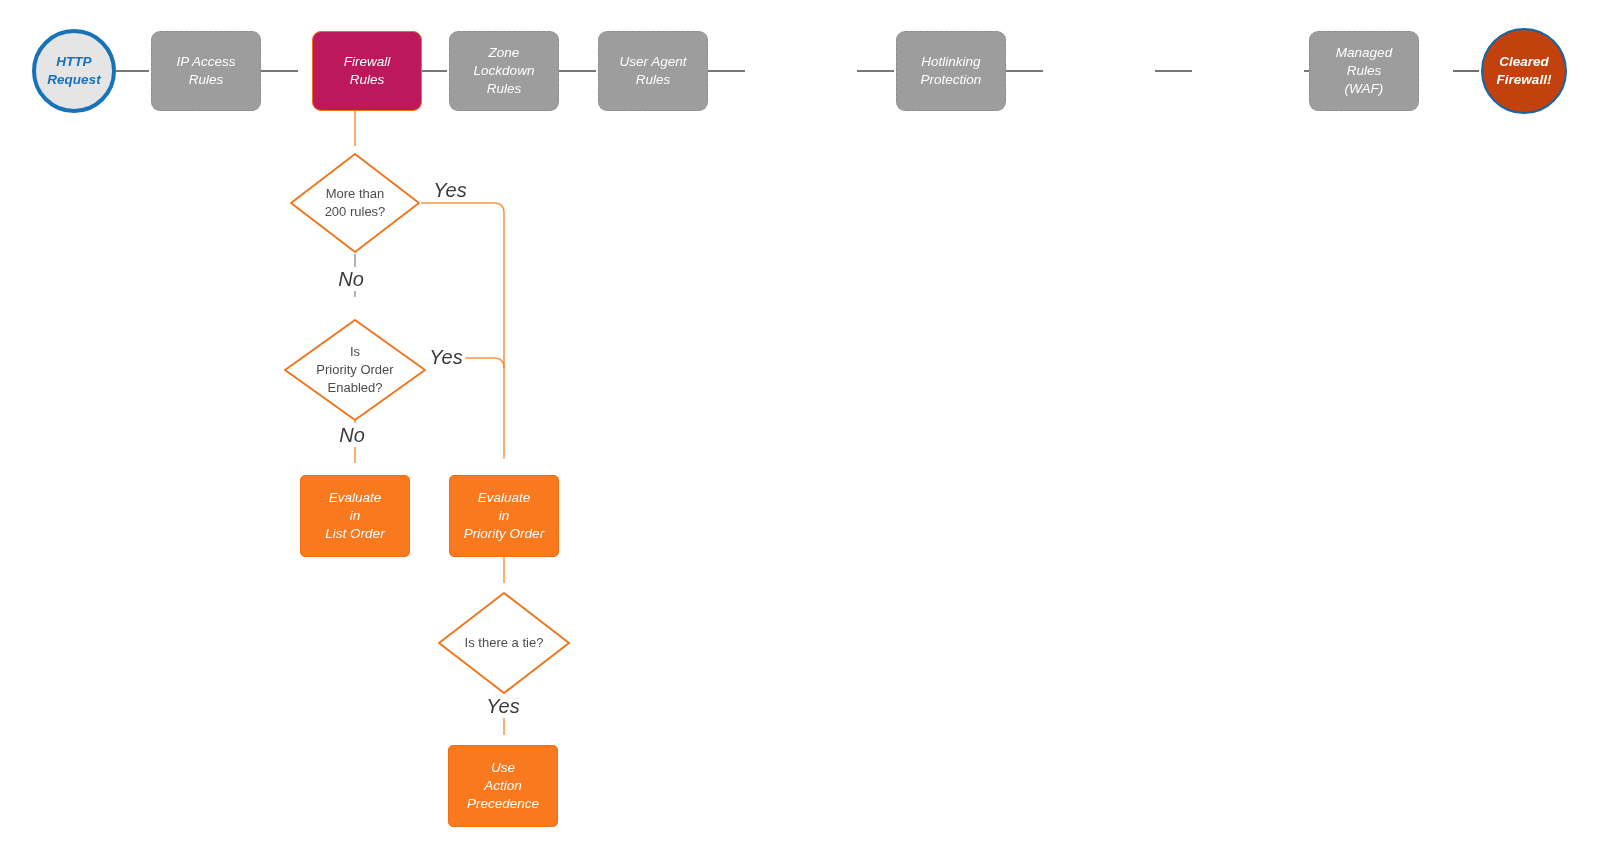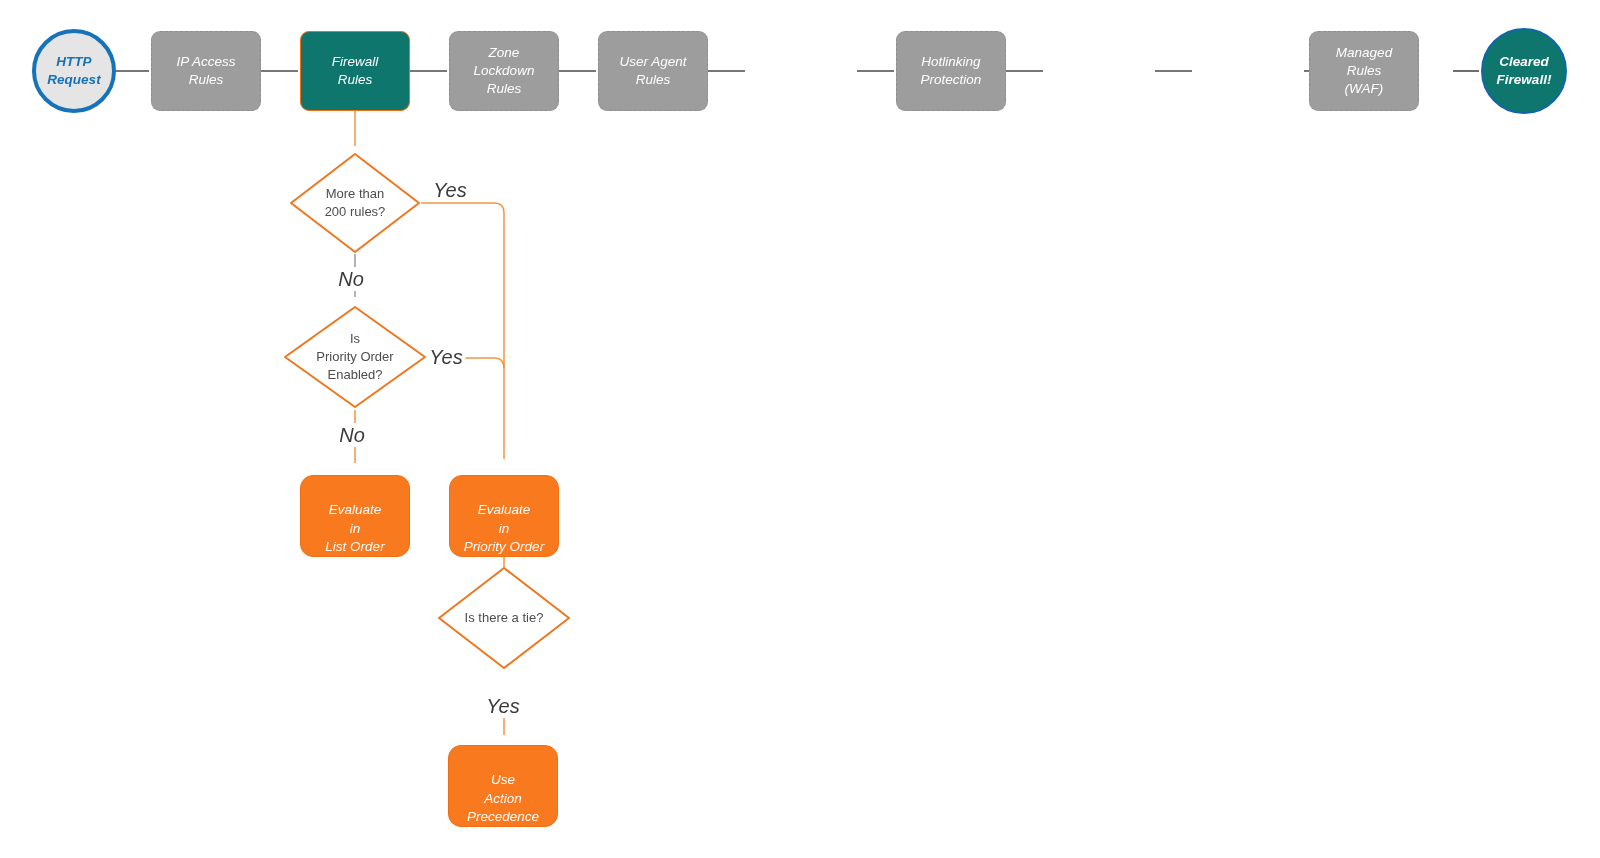--- a/index.html
+++ b/index.html
@@ -37,39 +37,39 @@
   }
   .pbox {
     width: 110px;
     height: 80px;
     top: 31px;
     border-radius: 9px;
     color: #ffffff;
     font-style: italic;
   }
   .gray   { background: #9d9d9d; border: 1px dashed #8e8e8e; }
-  .orangebox { background: #0f766e; border: 1px solid #ef6f12; }
+  .orangebox { background: #be185d; border: 1px solid #ef6f12; margin-left: 12px; }
 
   .circ {
     border-radius: 50%;
     font-weight: bold;
     font-style: italic;
     font-size: 14.5px;
   }
   .circ-start {
     left: 32px; top: 29px;
     width: 84px; height: 84px;
     background: #e5e5e5;
     border: 4px solid #1673ba;
     color: #1673ba;
   }
   .circ-end {
     left: 1481px; top: 28px;
     width: 86px; height: 86px;
-    background: #0f766e;
+    background: #c2410c;
     border: 2px solid #1166a8;
     color: #ffffff;
   }
 
   .diamond { position: absolute; }
   .diamond svg { position: absolute; left: 0; top: 0; width: 100%; height: 100%; }
   .diamond polygon {
     fill: #ffffff;
     stroke: #f0761e;
     stroke-width: 2;
@@ -83,26 +83,25 @@
     justify-content: center;
     text-align: center;
     white-space: pre-line;
     font-size: 13px;
     line-height: 1.4;
     color: #4d4d4d;
   }
   .abox {
     width: 110px;
     height: 82px;
-    border-radius: 13px;
+    border-radius: 5px;
     background: #f8791e;
     border: 1px solid #ef6f12;
     color: #ffffff;
     font-style: italic;
-    align-items: flex-end;
   }
   .elabel {
     position: absolute;
     transform: translate(-50%, -50%);
     font-style: italic;
     font-size: 20px;
     color: #3b3b3b;
     background: #ffffff;
     padding: 0 3px;
     line-height: 1.2;
@@ -184,30 +183,30 @@
   </div>
 
   <div class="diamond" style="left:289px; top:152px; width:132px; height:102px">
     <svg viewBox="0 0 132 102" preserveAspectRatio="none">
       <polygon points="66,2 130,51 66,100 2,51"></polygon>
     </svg>
     <span class="dtext">More than
 200 rules?</span>
   </div>
 
-  <div class="diamond" style="left:283px; top:305px; width:144px; height:104px">
+  <div class="diamond" style="left:283px; top:318px; width:144px; height:104px">
     <svg viewBox="0 0 144 104" preserveAspectRatio="none">
       <polygon points="72,2 142,52 72,102 2,52"></polygon>
     </svg>
     <span class="dtext">Is
 Priority Order
 Enabled?</span>
   </div>
 
-  <div class="diamond" style="left:437px; top:566px; width:134px; height:104px">
+  <div class="diamond" style="left:437px; top:591px; width:134px; height:104px">
     <svg viewBox="0 0 134 104" preserveAspectRatio="none">
       <polygon points="67,2 132,52 67,102 2,52"></polygon>
     </svg>
     <span class="dtext">Is there a tie?</span>
   </div>
 
   <div class="node abox" style="left:300px; top:475px">
     <span class="lbl">Evaluate
 in
 List Order</span>

